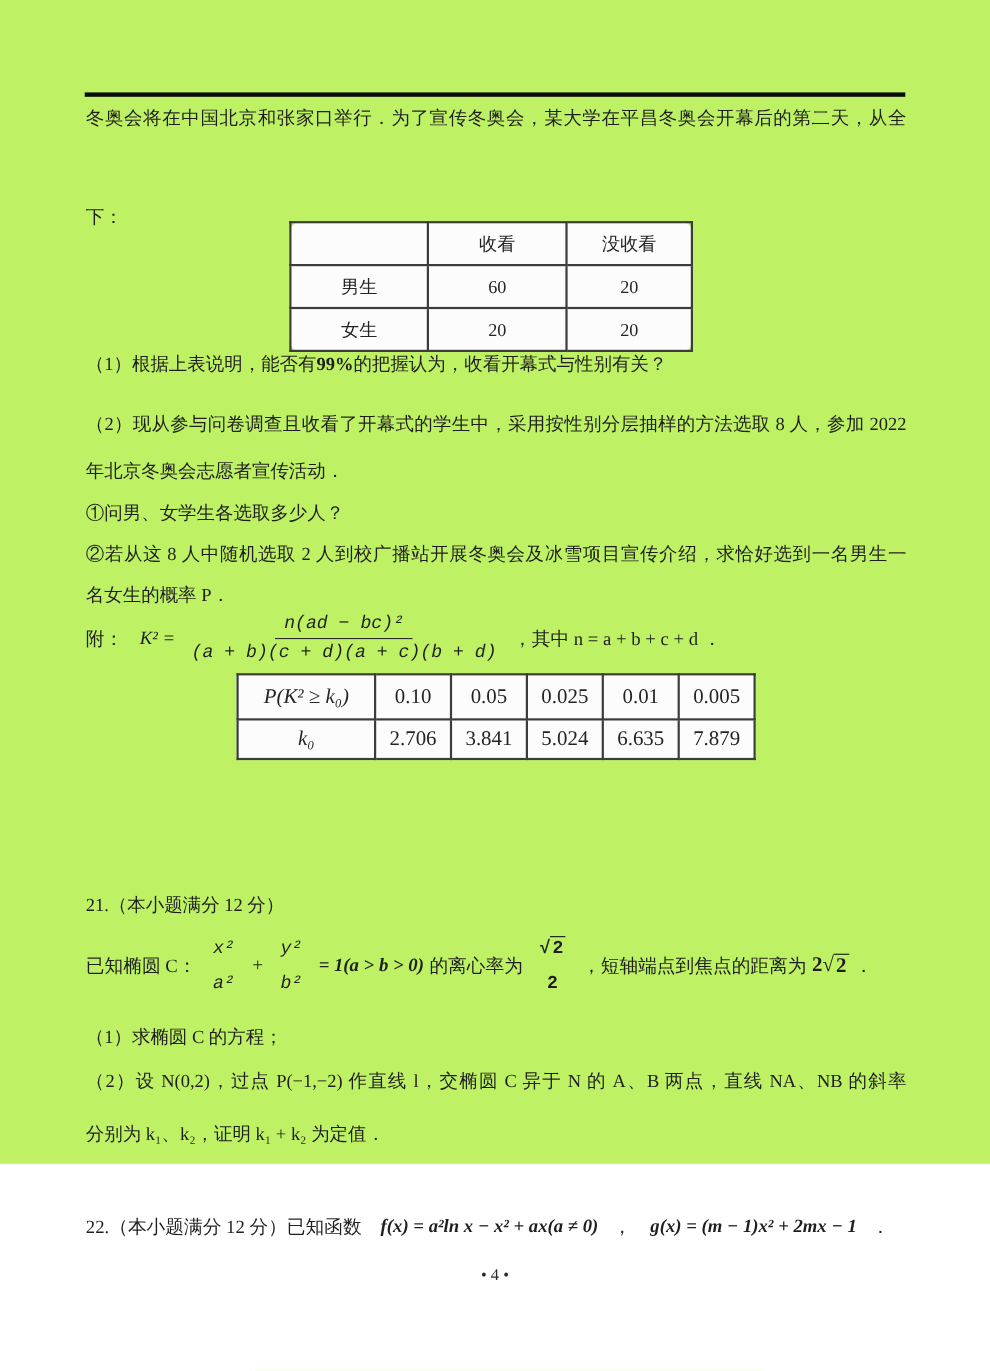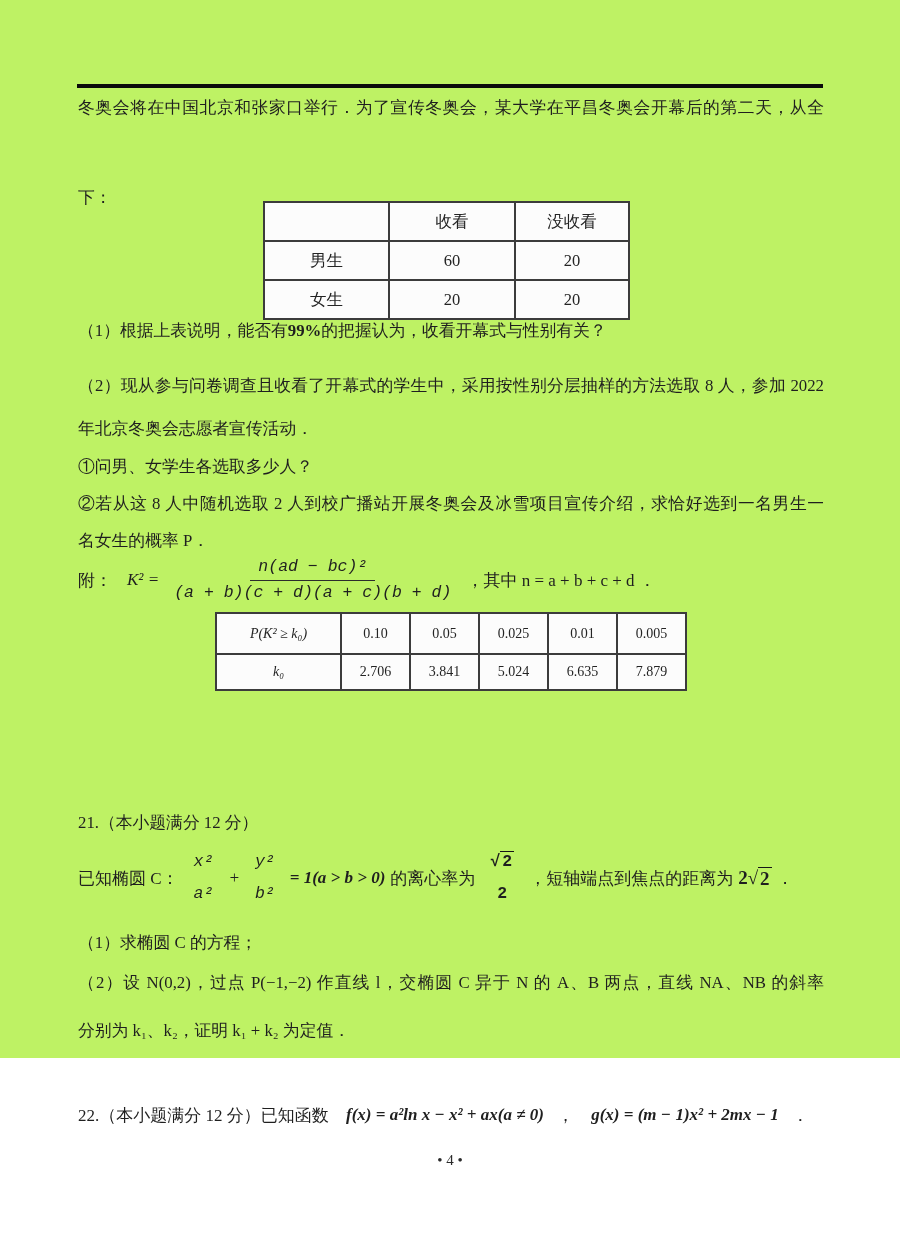--- a/index.html
+++ b/index.html
@@ -75,26 +75,26 @@
     background: #fcfcfc;
   }
   .dtable td {
     border: 2px solid #3c3c3c;
     text-align: center;
     vertical-align: middle;
     font-size: 16.5px;
     color: #242424;
     padding: 0;
   }
-  .t1 { left: 263px; top: 201px; width: 365px; }
+  .t1 { left: 263px; top: 201px; width: 365px; border-radius: 12px; }
   .t1 td { height: 37px; }
   .t2 { left: 215px; top: 612px; width: 470px; }
   .t2 tr:first-child td { height: 39px; }
   .t2 tr:last-child td { height: 34px; }
-  .t2 td { font-size: 14px; }
+  .t2 td { font-size: 19px; }
   .mcell { font-style: italic; }
 
   .footer {
     position: absolute;
     left: 0; top: 1152px;
     width: 100%;
     text-align: center;
     font-size: 15px;
     color: #2a2a2a;
   }

